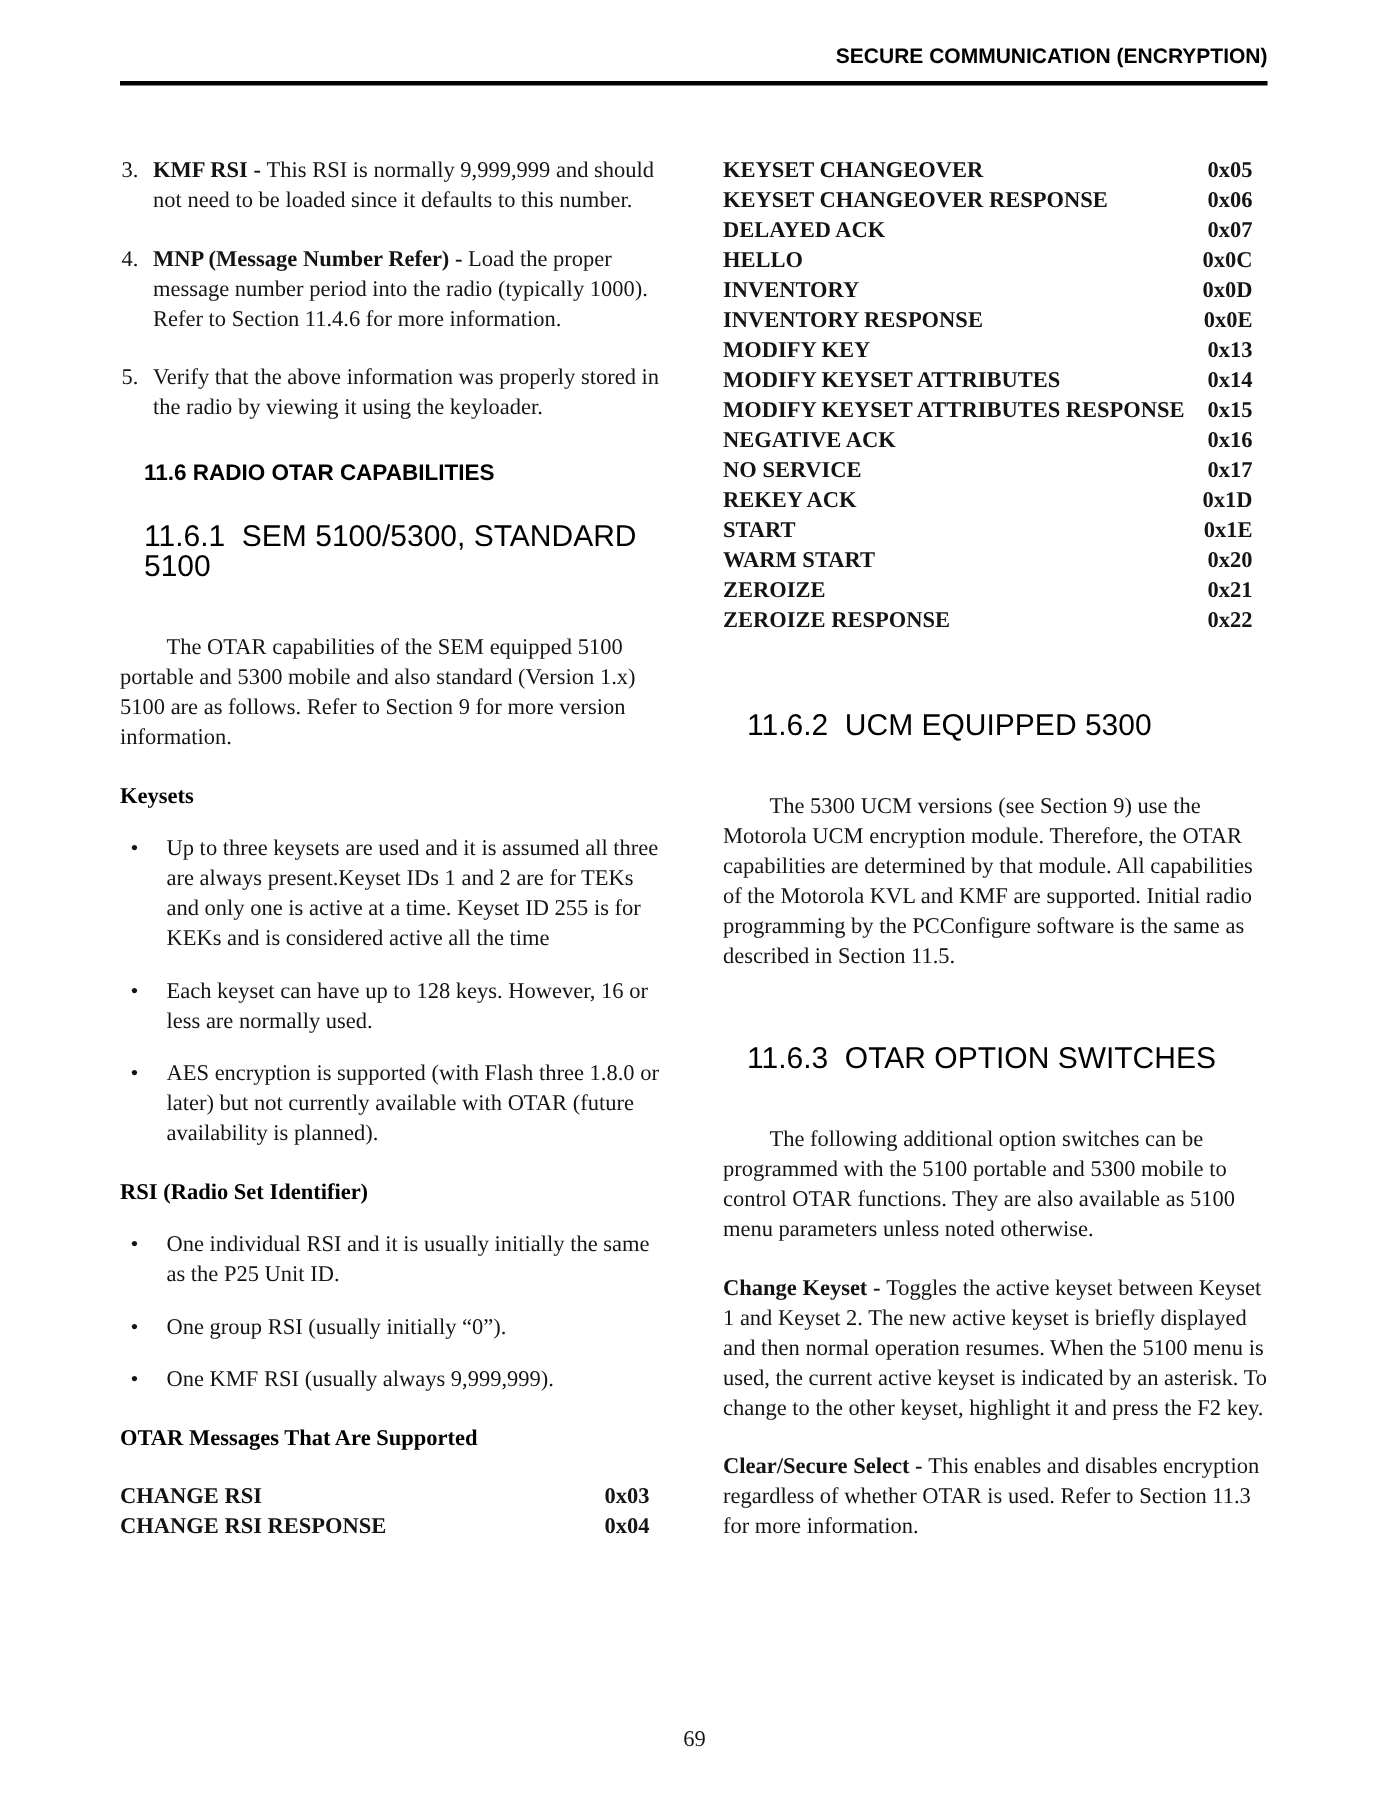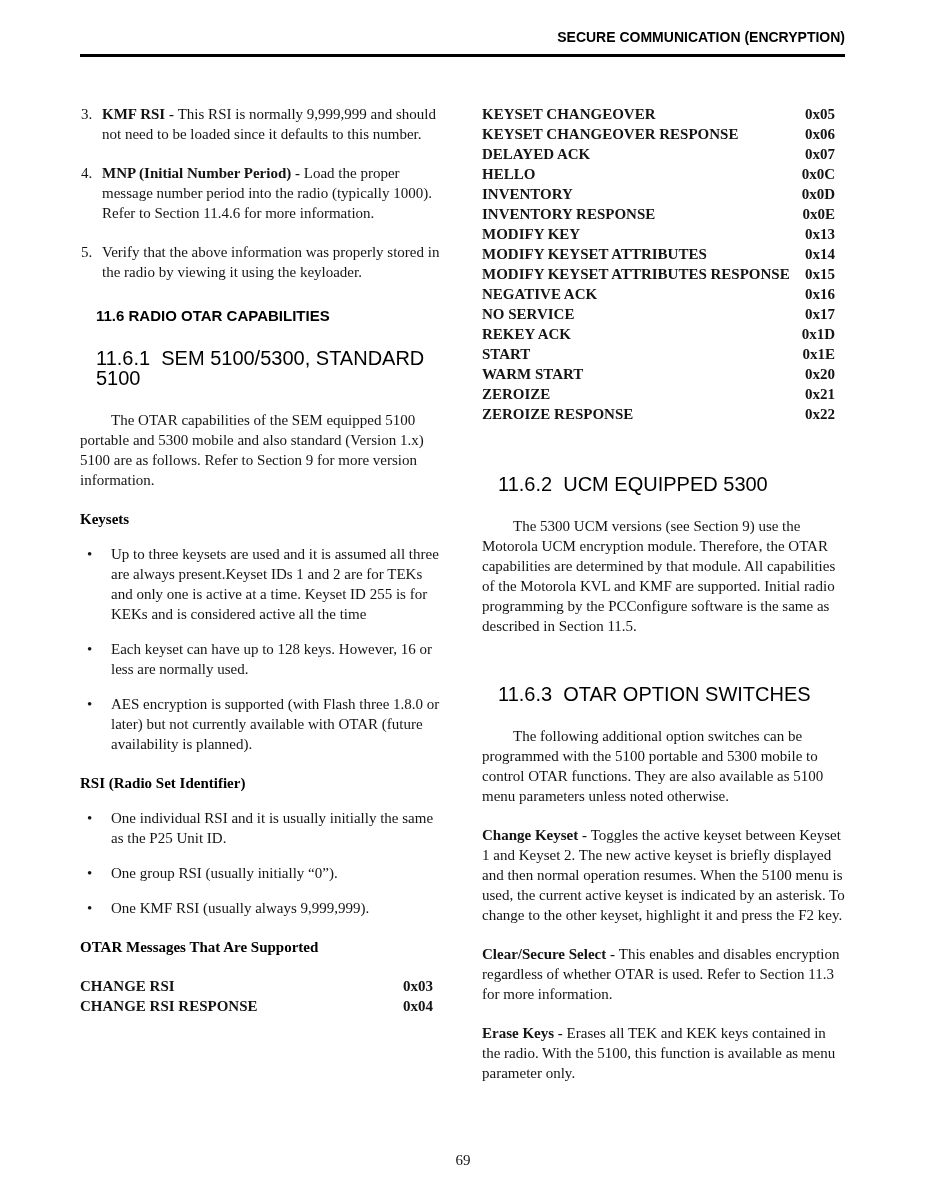--- a/index.html
+++ b/index.html
@@ -37,21 +37,21 @@
   .sec-head {
     font-family: "Liberation Sans", sans-serif;
     font-weight: 700; font-size: 15px; line-height: 20px;
     margin: 24px 16px 0; white-space: pre-wrap; color: #000;
   }
   .sub-head {
     font-family: "Liberation Sans", sans-serif;
     font-weight: 400; font-size: 20px; line-height: 20px;
     margin: 22px 16px 0; white-space: pre-wrap; color: #000;
   }
-  .para { margin: 22px 0 0; }
+  .para { margin: 34px 0 0; }
   .indent { text-indent: 31px; }
   .run-head { font-weight: 700; font-size: 15px; line-height: 20px; margin: 19px 0 0; color: #000; }
 
   .bullet { display: flex; margin-top: 15px; }
   .dot { flex: 0 0 24px; padding-left: 7px; }
   .bullet-body { flex: 1; }
 
   .msg-table { margin-top: 19px; }
   .msgrow { display: flex; justify-content: space-between; padding-right: 12px; font-weight: bold; }
   .msg-label, .msg-code { white-space: nowrap; }
@@ -76,21 +76,21 @@
 
     <div class="col">
 
       <div class="num-item">
         <span class="num">3.</span>
         <div class="num-body"><b>KMF RSI - </b><span>This RSI is normally 9,999,999 and should not need to be loaded since it defaults to this number.</span></div>
       </div>
 
       <div class="num-item">
         <span class="num">4.</span>
-        <div class="num-body"><b>MNP (Initial Number Period) - </b><span>Load the proper message number period into the radio (typically 1000). Refer to Section 11.4.6 for more information.</span></div>
+        <div class="num-body"><b>MNP (Message Number Refer) - </b><span>Load the proper message number period into the radio (typically 1000). Refer to Section 11.4.6 for more information.</span></div>
       </div>
 
       <div class="num-item">
         <span class="num">5.</span>
         <div class="num-body"><b></b><span>Verify that the above information was properly stored in the radio by viewing it using the keyloader.</span></div>
       </div>
 
       <h2 class="sec-head">11.6 RADIO OTAR CAPABILITIES</h2>
 
       <h3 class="sub-head">11.6.1  SEM 5100/5300, STANDARD 5100</h3>
@@ -217,21 +217,20 @@
       <p class="para indent">The 5300 UCM versions (see Section 9) use the Motorola UCM encryption module. Therefore, the OTAR capabilities are determined by that module. All capabilities of the Motorola KVL and KMF are supported. Initial radio programming by the PCConfigure software is the same as described in Section 11.5.</p>
 
       <h3 class="sub-head s63">11.6.3  OTAR OPTION SWITCHES</h3>
 
       <p class="para indent">The following additional option switches can be programmed with the 5100 portable and 5300 mobile to control OTAR functions. They are also available as 5100 menu parameters unless noted otherwise.</p>
 
       <p class="para switch"><b>Change Keyset - </b><span>Toggles the active keyset between Keyset 1 and Keyset 2. The new active keyset is briefly displayed and then normal operation resumes. When the 5100 menu is used, the current active keyset is indicated by an asterisk. To change to the other keyset, highlight it and press the F2 key.</span></p>
 
       <p class="para switch"><b>Clear/Secure Select - </b><span>This enables and disables encryption regardless of whether OTAR is used. Refer to Section 11.3 for more information.</span></p>
 
-      <p class="para switch"><b>Erase Keys - </b><span>Erases all TEK and KEK keys contained in the radio. With the 5100, this function is available as menu parameter only.</span></p>
 
     </div>
 
   </div>
 
   <div class="page-footer">
     <span class="page-num">69</span>
   </div>
 
 </div>

